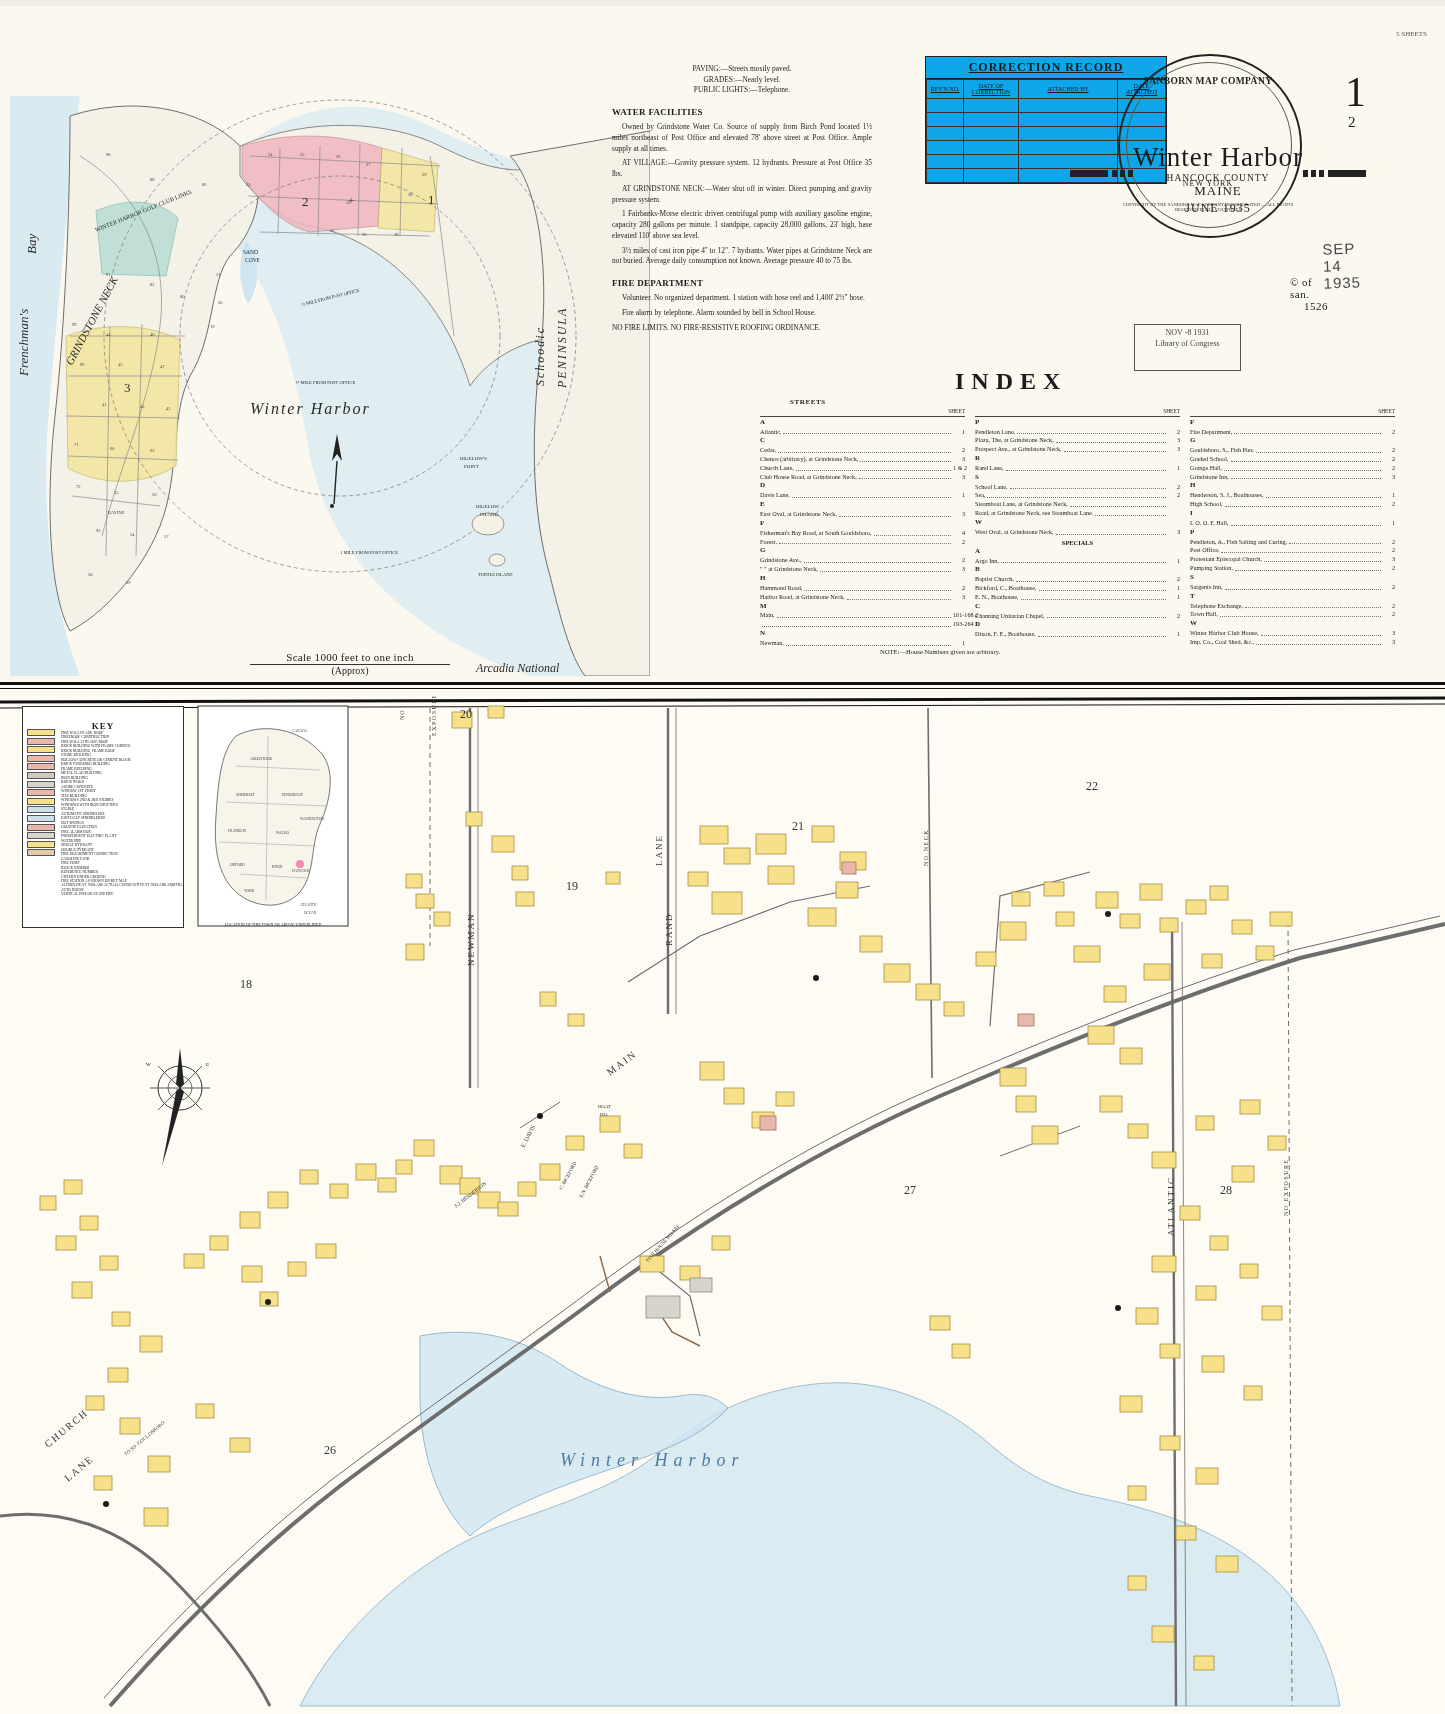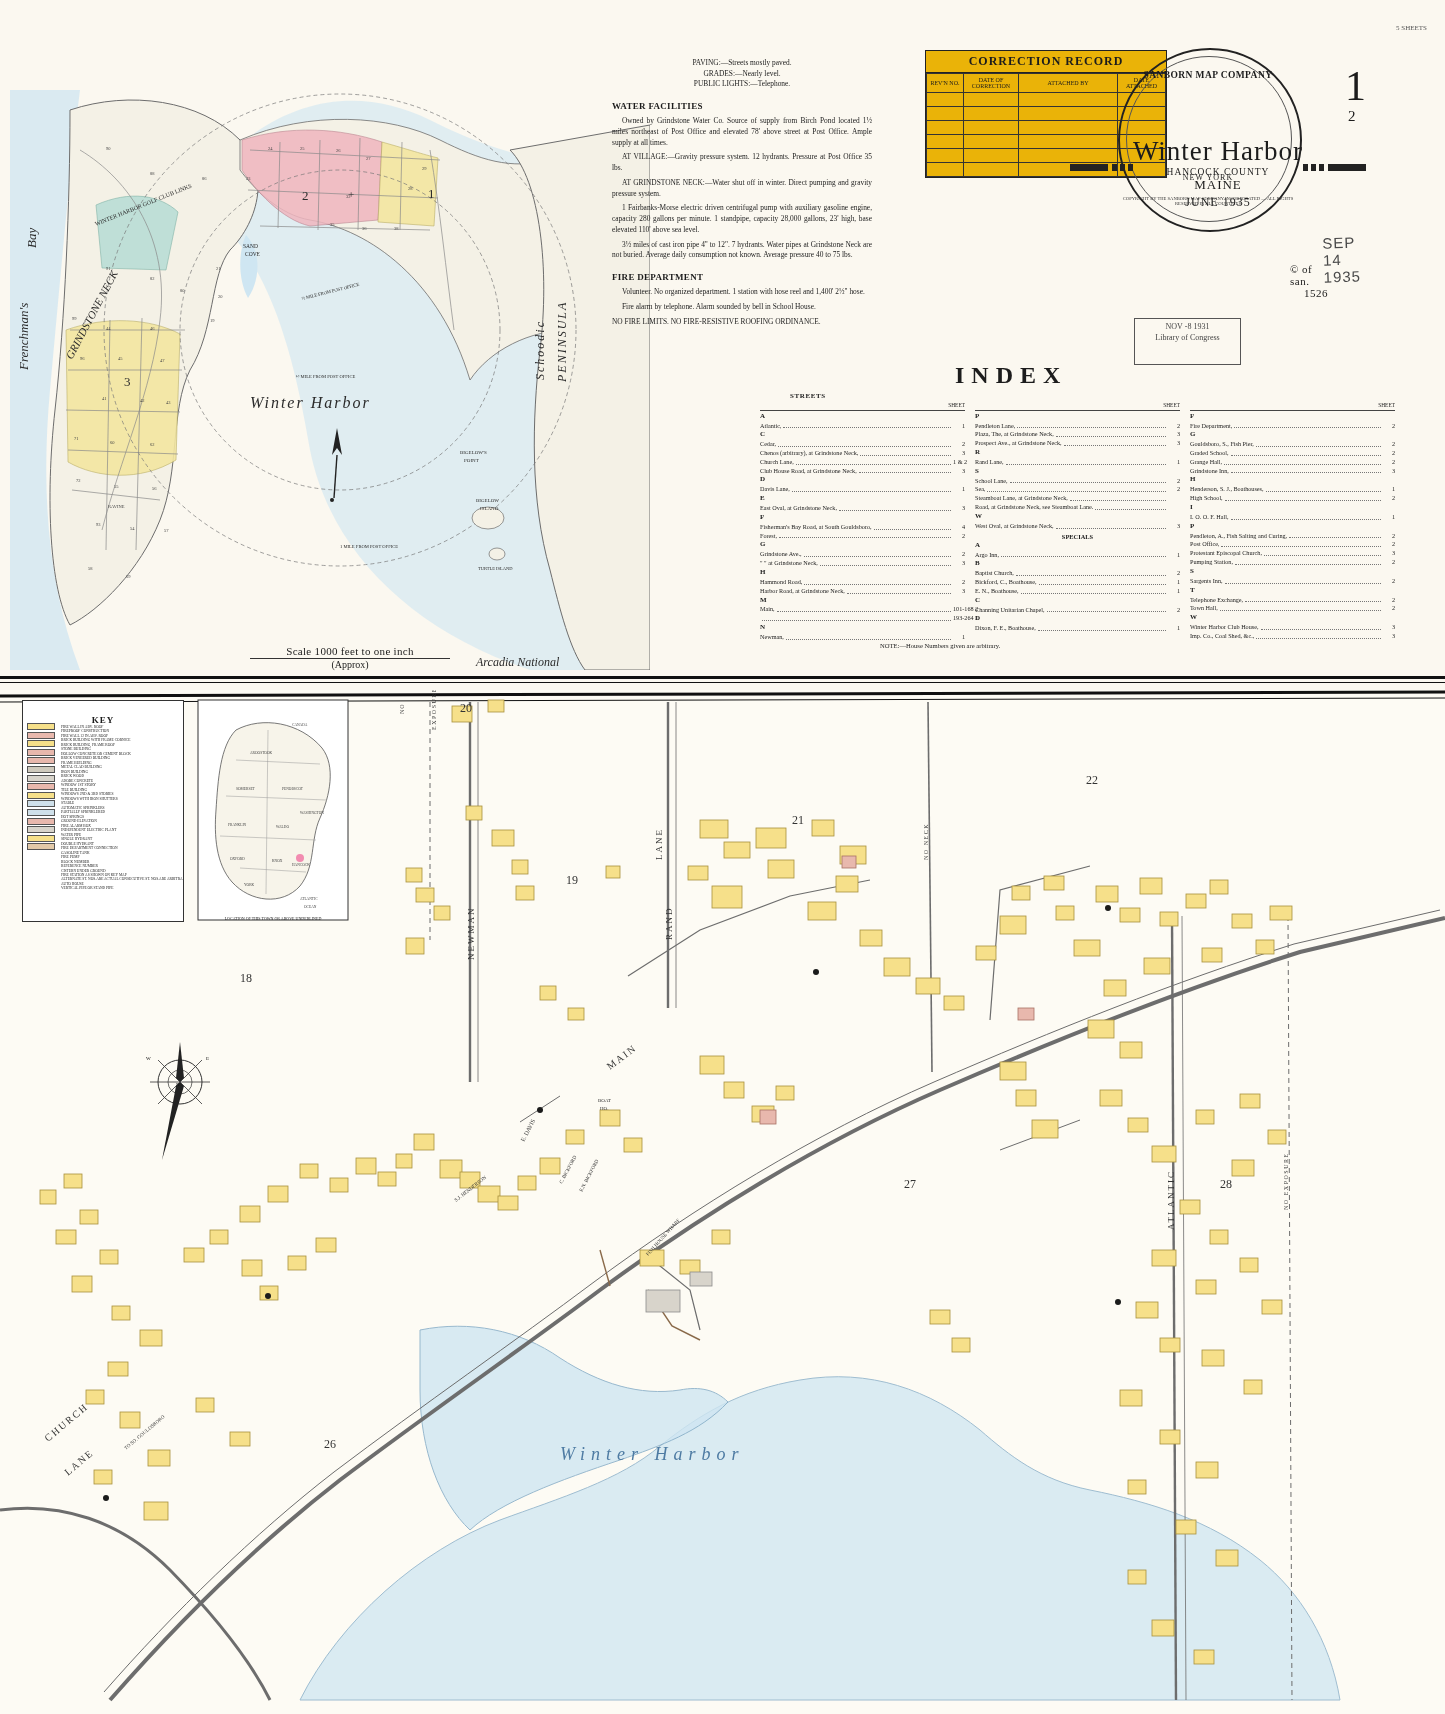--- a/index.html
+++ b/index.html
@@ -1,17 +1,17 @@
 <!DOCTYPE html>
 <html><head>
 <meta charset="utf-8">
 <style>
   html,body{margin:0;padding:0;background:#f2efe6;}
   body{width:1445px;height:1714px;position:relative;font-family:"Liberation Serif",serif;color:#1c1c1c;overflow:hidden;}
-  .page{position:absolute;inset:0;background:#faf7ef;}
+  .page{position:absolute;inset:0;background:#faf7ef;margin-top:6px;}
 
   
   .topsheet{position:absolute;left:0;top:0;width:1445px;height:735px;background:#fbf8f0;}
   .sheetnum-tl{position:absolute;left:38px;top:46px;font-size:42px;font-family:"Liberation Serif",serif;}
   .sheetnum-tr{position:absolute;left:1345px;top:62px;font-size:42px;}
   .sheetnum-tr-sub{position:absolute;left:1348px;top:108px;font-size:15px;}
   .sheets-label{position:absolute;right:18px;top:24px;font-size:7px;color:#555;}
 
   
   .ovmap{position:absolute;left:10px;top:30px;width:640px;height:640px;}
@@ -21,42 +21,42 @@
   .scalecap .line2{font-size:10px;}
 
   
   .notes{position:absolute;left:612px;top:58px;width:260px;font-size:7.4px;line-height:1.45;}
   .notes .center{text-align:center;}
   .notes .hd{font-weight:bold;font-size:9px;margin-top:10px;margin-bottom:3px;letter-spacing:.3px;}
   .notes p{margin:0 0 4px 0;text-indent:10px;text-align:justify;}
   .notes .flush{text-indent:0;}
 
   
-  .corr{position:absolute;left:925px;top:50px;width:240px;border:1.6px solid #222;background:#eab308;}
+  .corr{position:absolute;left:925px;top:50px;width:240px;border:1.6px solid #222;background:#0ea5e9;text-decoration:underline;}
   .corr .title{text-align:center;font-size:12px;font-weight:bold;letter-spacing:1px;border-bottom:1.4px solid #222;padding:3px 0;}
   .corr table{border-collapse:collapse;width:100%;font-size:6.5px;}
   .corr td,.corr th{border:1px solid #333;height:13px;text-align:center;vertical-align:middle;font-weight:normal;padding:0 1px;}
   .corr th{height:18px;font-size:6px;line-height:1.05;}
 
   
   .titleblock{position:absolute;left:1118px;top:48px;width:210px;height:200px;}
   .tb-ring{position:absolute;left:0;top:0;width:180px;height:180px;border-radius:50%;border:2px solid #222;}
   .tb-ring2{position:absolute;left:8px;top:8px;width:164px;height:164px;border-radius:50%;border:1px solid #555;}
   .tb-co{position:absolute;left:0;top:22px;width:180px;text-align:center;font-size:9.5px;letter-spacing:.4px;font-weight:bold;}
   .tb-pop{position:absolute;left:0;top:32px;width:180px;text-align:center;font-size:7.5px;line-height:1.25;}
   .tb-ny{position:absolute;left:0;top:125px;width:180px;text-align:center;font-size:8px;letter-spacing:1px;}
   .tb-ringtext{position:absolute;left:0;top:148px;width:180px;text-align:center;font-size:4.6px;line-height:1.15;color:#333;}
   .bigtitle{position:absolute;left:-45px;top:88px;width:290px;text-align:center;}
   .bigtitle .nm{font-size:27px;letter-spacing:1px;}
   .bigtitle .county{font-size:9.5px;letter-spacing:1px;}
   .bigtitle .state{font-size:13px;letter-spacing:1px;}
   .bigtitle .date{font-size:12px;letter-spacing:1px;margin-top:2px;}
   .tb-bars{position:absolute;left:-48px;top:112px;width:296px;height:16px;}
   .stamp{position:absolute;left:205px;top:186px;font-size:15px;color:#4a4a4a;font-family:"Liberation Sans",sans-serif;letter-spacing:1px;transform:rotate(-2deg);}
-  .copy{position:absolute;left:172px;top:215px;font-size:11px;letter-spacing:.5px;}
+  .copy{position:absolute;left:172px;top:222px;font-size:11px;letter-spacing:.5px;}
   .including{position:absolute;left:1095px;top:262px;width:260px;text-align:center;font-size:13px;line-height:1.5;font-style:italic;}
   .including .inc{font-size:11px;}
   .locstamp{position:absolute;left:1134px;top:318px;width:105px;height:42px;border:1px solid #555;text-align:center;font-size:8px;color:#444;padding-top:3px;line-height:1.35;}
 
   
   .indexttl{position:absolute;left:955px;top:362px;font-size:24px;letter-spacing:7px;font-weight:bold;}
   .indexwrap{position:absolute;left:760px;top:392px;width:650px;font-size:6.2px;line-height:1.42;}
   .idxcols{display:flex;gap:10px;}
   .idxcol{width:205px;}
   .idxhd{font-weight:bold;font-size:7px;letter-spacing:.6px;}

